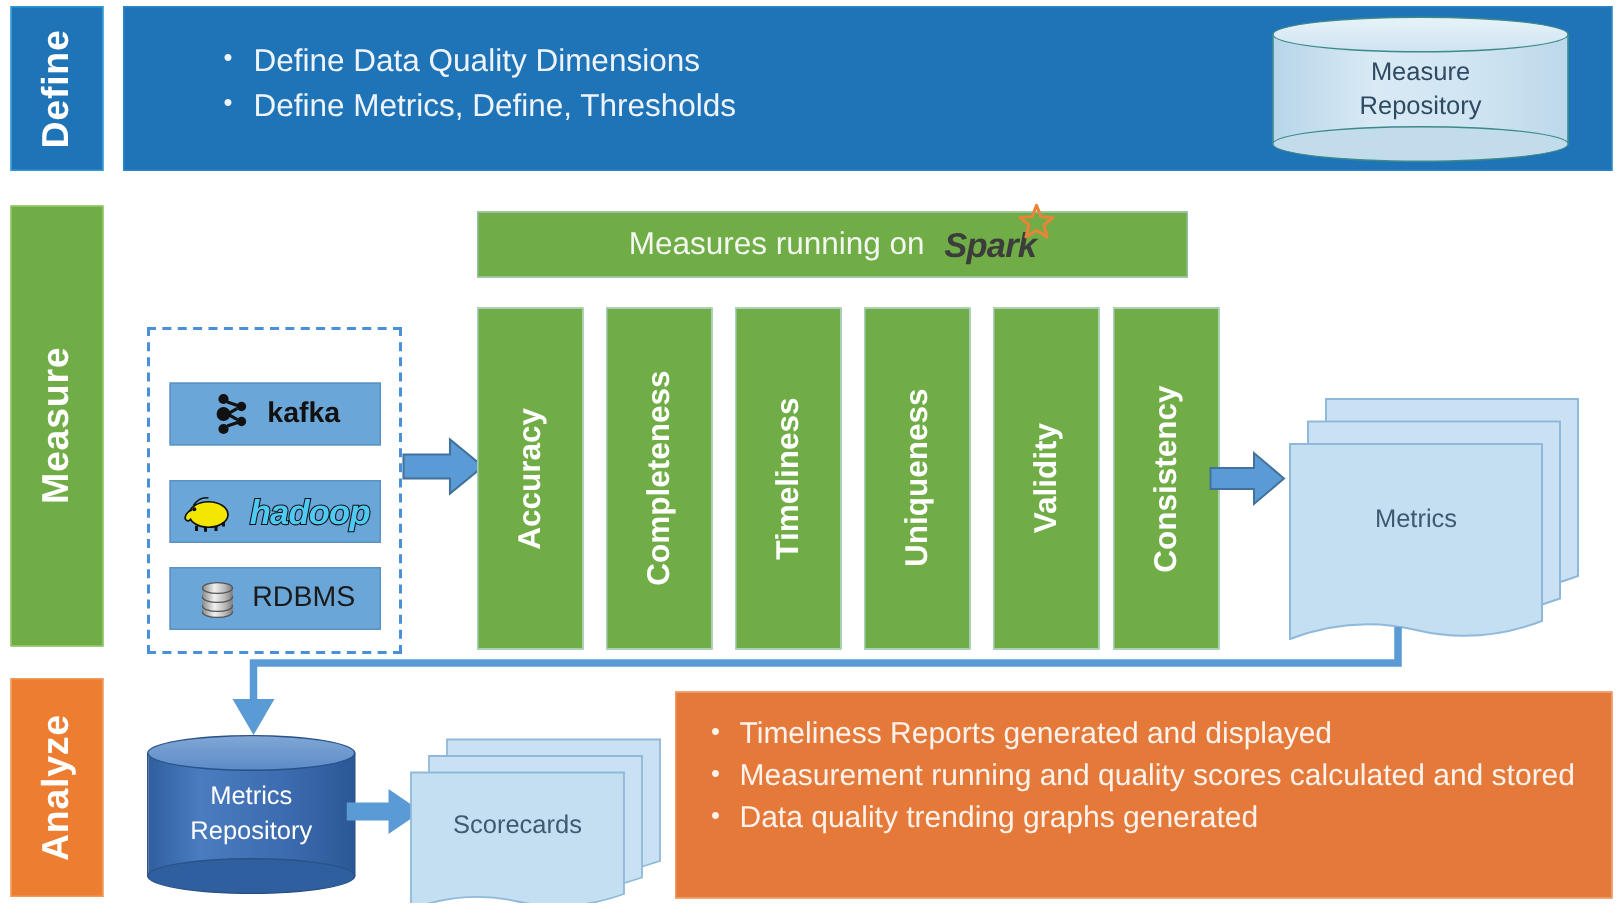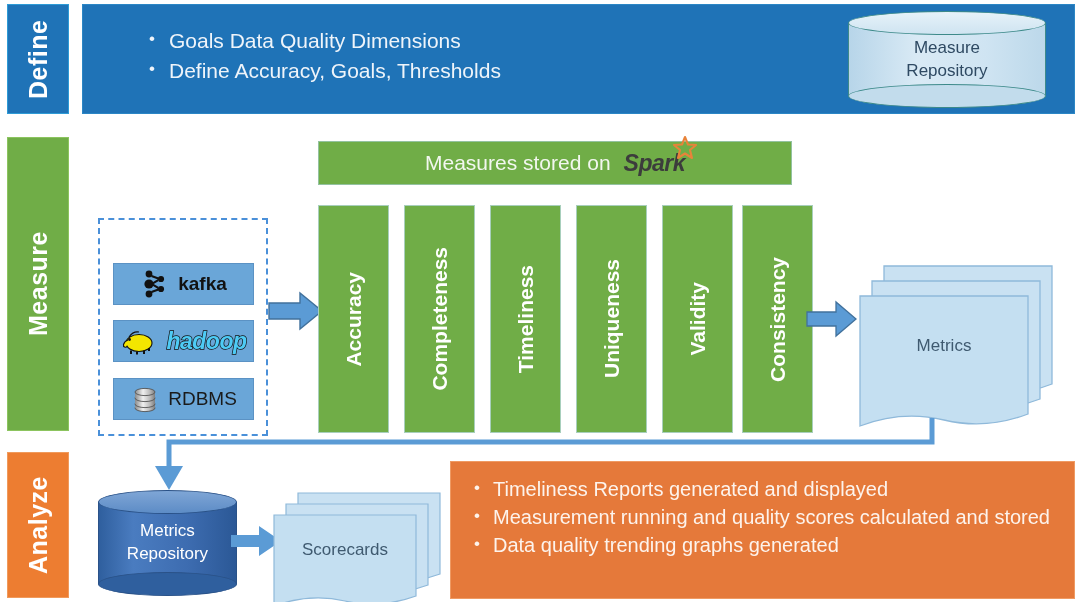--- a/index.html
+++ b/index.html
@@ -123,25 +123,25 @@
 <div id="stage">
 
   <div class="abs stage-label lbl-define" style="left:7px;top:4px;width:62px;height:110px;">
     <span>Define</span>
   </div>
 
   <div class="abs define-panel" style="left:82px;top:4px;width:993px;height:110px;">
     <ul class="bullets" style="margin-top:21px;margin-left:52px;">
       <li>
         <span class="dot">•</span>
-        <span class="txt">Goals Data Quality Dimensions</span>
-      </li>
-      <li>
-        <span class="dot">•</span>
-        <span class="txt">Define Accuracy, Goals, Thresholds</span>
+        <span class="txt">Define Data Quality Dimensions</span>
+      </li>
+      <li>
+        <span class="dot">•</span>
+        <span class="txt">Define Metrics, Define, Thresholds</span>
       </li>
     </ul>
   </div>
 
   <div class="cyl" style="left:848px;top:11px;width:198px;height:97px;">
     <div class="body"></div>
     <div class="bot"></div>
     <div class="top"></div>
     <div class="cap">
       <div>
@@ -151,21 +151,21 @@
     </div>
   </div>
 
   <div class="abs stage-label lbl-measure" style="left:7px;top:137px;width:62px;height:294px;">
     <span>Measure</span>
   </div>
 
   <div class="abs dashed-box" style="left:98px;top:218px;width:170px;height:218px;"></div>
 
 
-  <div class="abs src-tile" style="left:113px;top:263px;width:141px;height:42px;">
+  <div class="abs src-tile" style="left:113px;top:255px;width:141px;height:42px;">
     <svg width="30" height="30" viewBox="0 0 30 30">
       <circle cx="9" cy="5" r="3.4" fill="#111"></circle>
       <circle cx="9" cy="15" r="4.6" fill="#111"></circle>
       <circle cx="9" cy="25" r="3.4" fill="#111"></circle>
       <circle cx="21" cy="10" r="3.1" fill="#111"></circle>
       <circle cx="21" cy="20" r="3.1" fill="#111"></circle>
       <path d="M11.5 7 L18.4 9.4 M11.5 23 L18.4 20.6 M12.8 14.4 L18.2 11.2 M12.8 15.6 L18.2 18.8" stroke="#111" stroke-width="2.1" fill="none"></path>
     </svg>
     <span class="tile-text" style="font-size:19px;color:#111;">kafka</span>
   </div>
@@ -203,21 +203,21 @@
       </g>
     </svg>
     <span class="tile-text" style="font-size:19px;color:#1a1a1a;font-weight:normal;">RDBMS</span>
   </div>
 
   <svg class="abs" style="left:268px;top:290px;width:56px;height:42px;" viewBox="0 0 56 42">
     <path d="M1 13 L32 13 L32 3 L54 21 L32 39 L32 29 L1 29 Z" fill="#5b9bd5" stroke="#41719c" stroke-width="1.4"></path>
   </svg>
 
   <div class="abs spark-banner" style="left:318px;top:141px;width:474px;height:44px;">
-    <span>Measures stored on</span>
+    <span>Measures running on</span>
     <span class="spark-word">
       <span>Spark</span>
       <svg width="26" height="26" viewBox="0 0 26 26" style="position:absolute;right:-13px;top:-15px;">
         <path d="M13 2 L16 9.5 L24 10 L18 15 L20 23 L13 18.5 L6 23 L8 15 L2 10 L10 9.5 Z" fill="none" stroke="#e8833a" stroke-width="2.1" stroke-linejoin="round"></path>
       </svg>
     </span>
   </div>
 
   <div class="abs dim-col" style="left:318px;top:205px;width:71px;height:228px;">
     <span>Accuracy</span>

